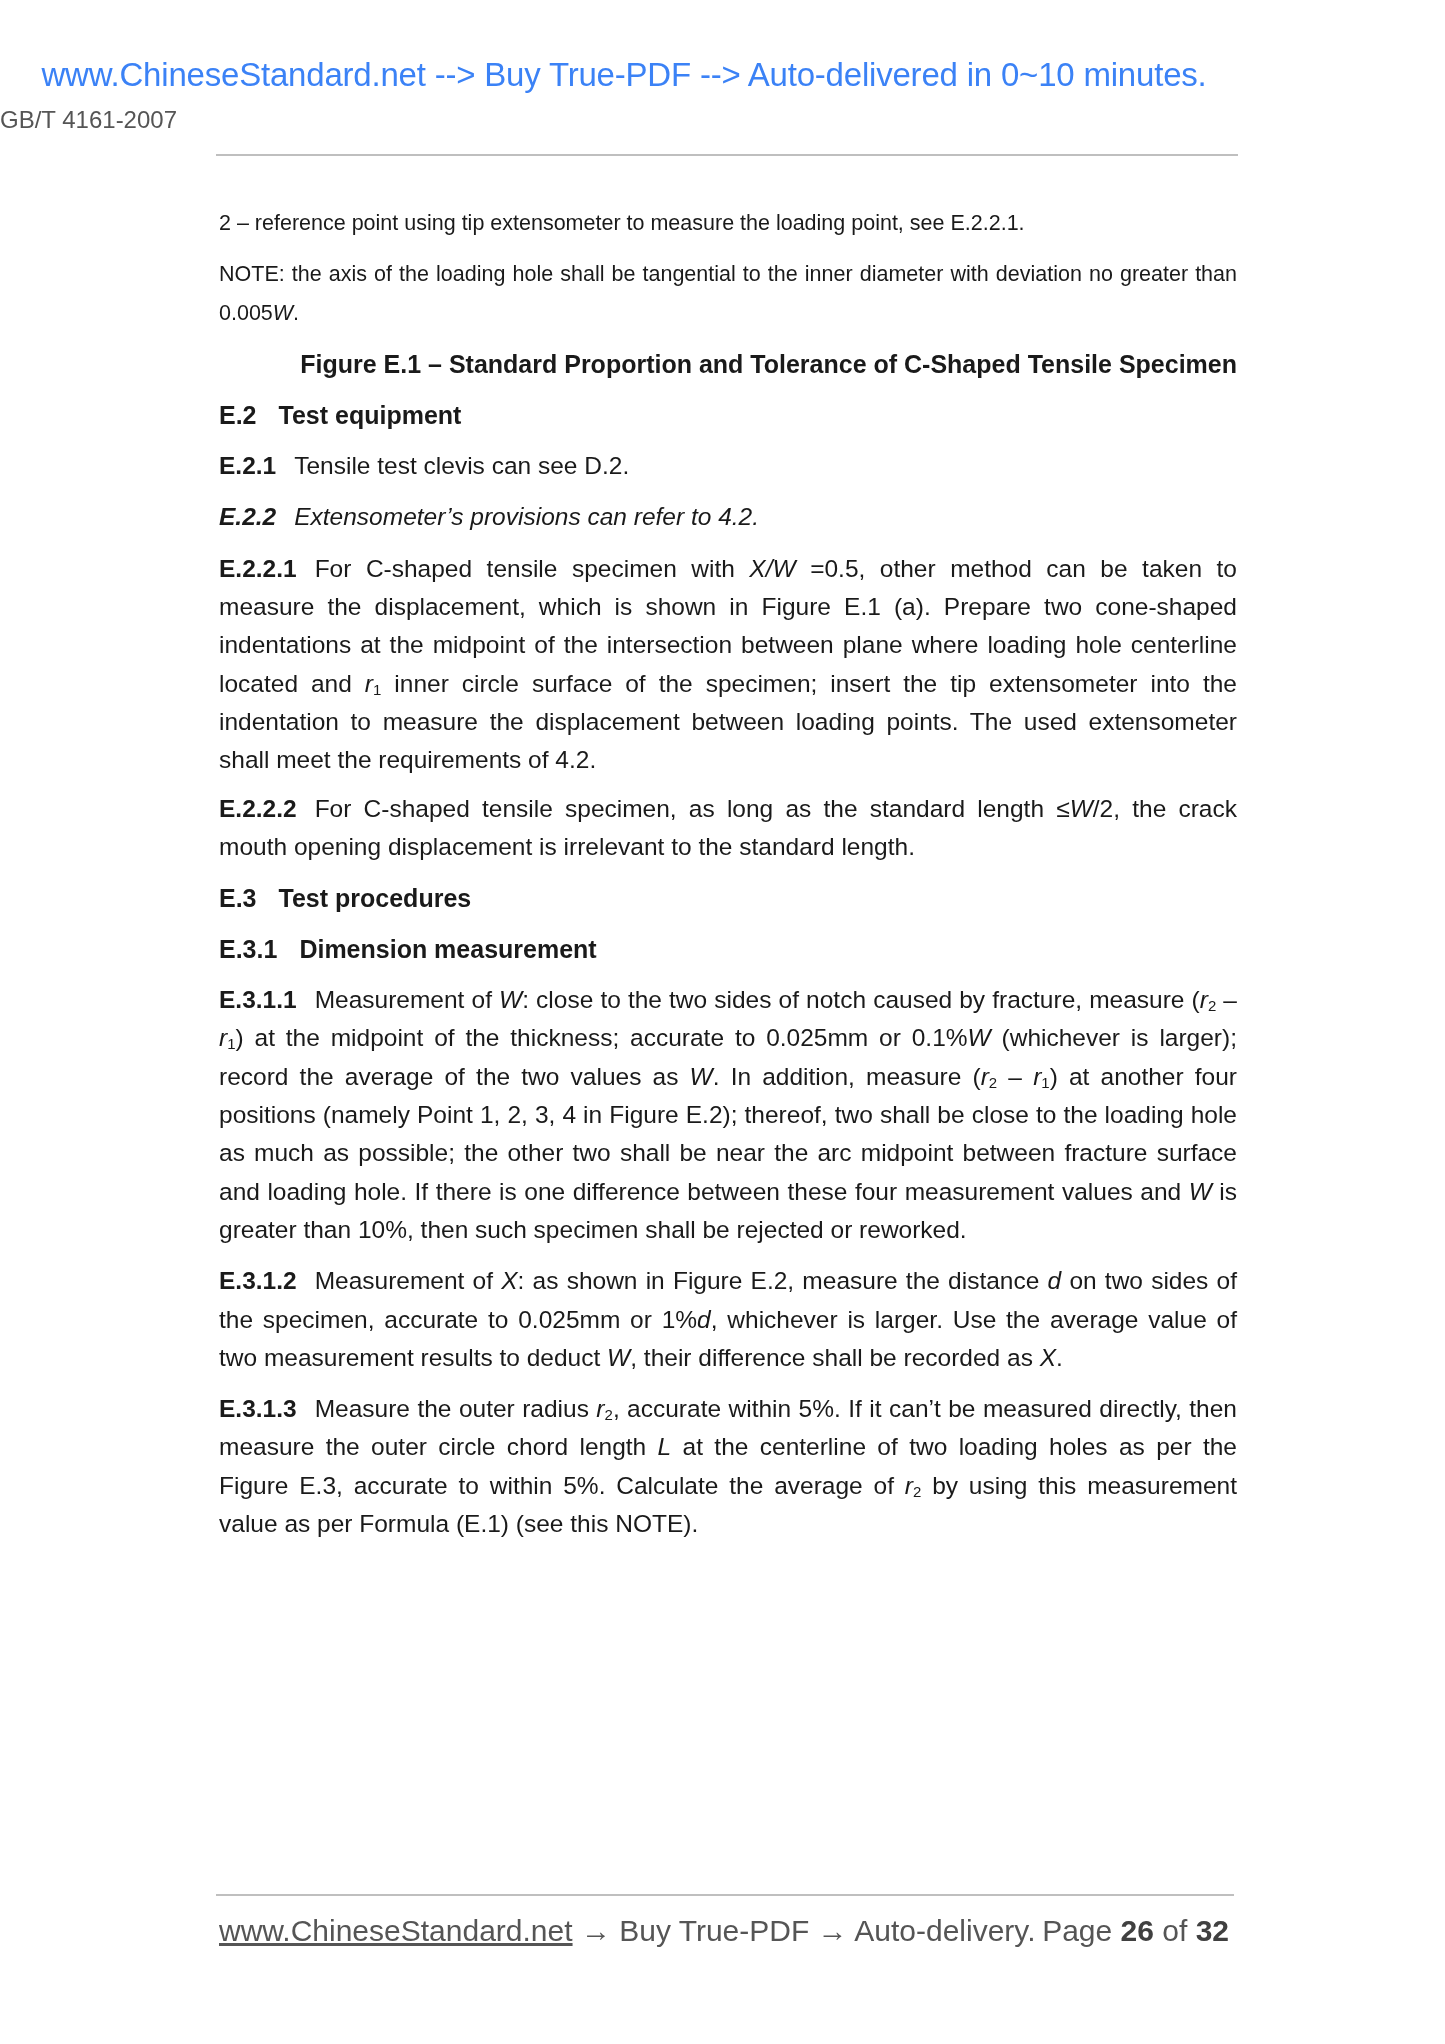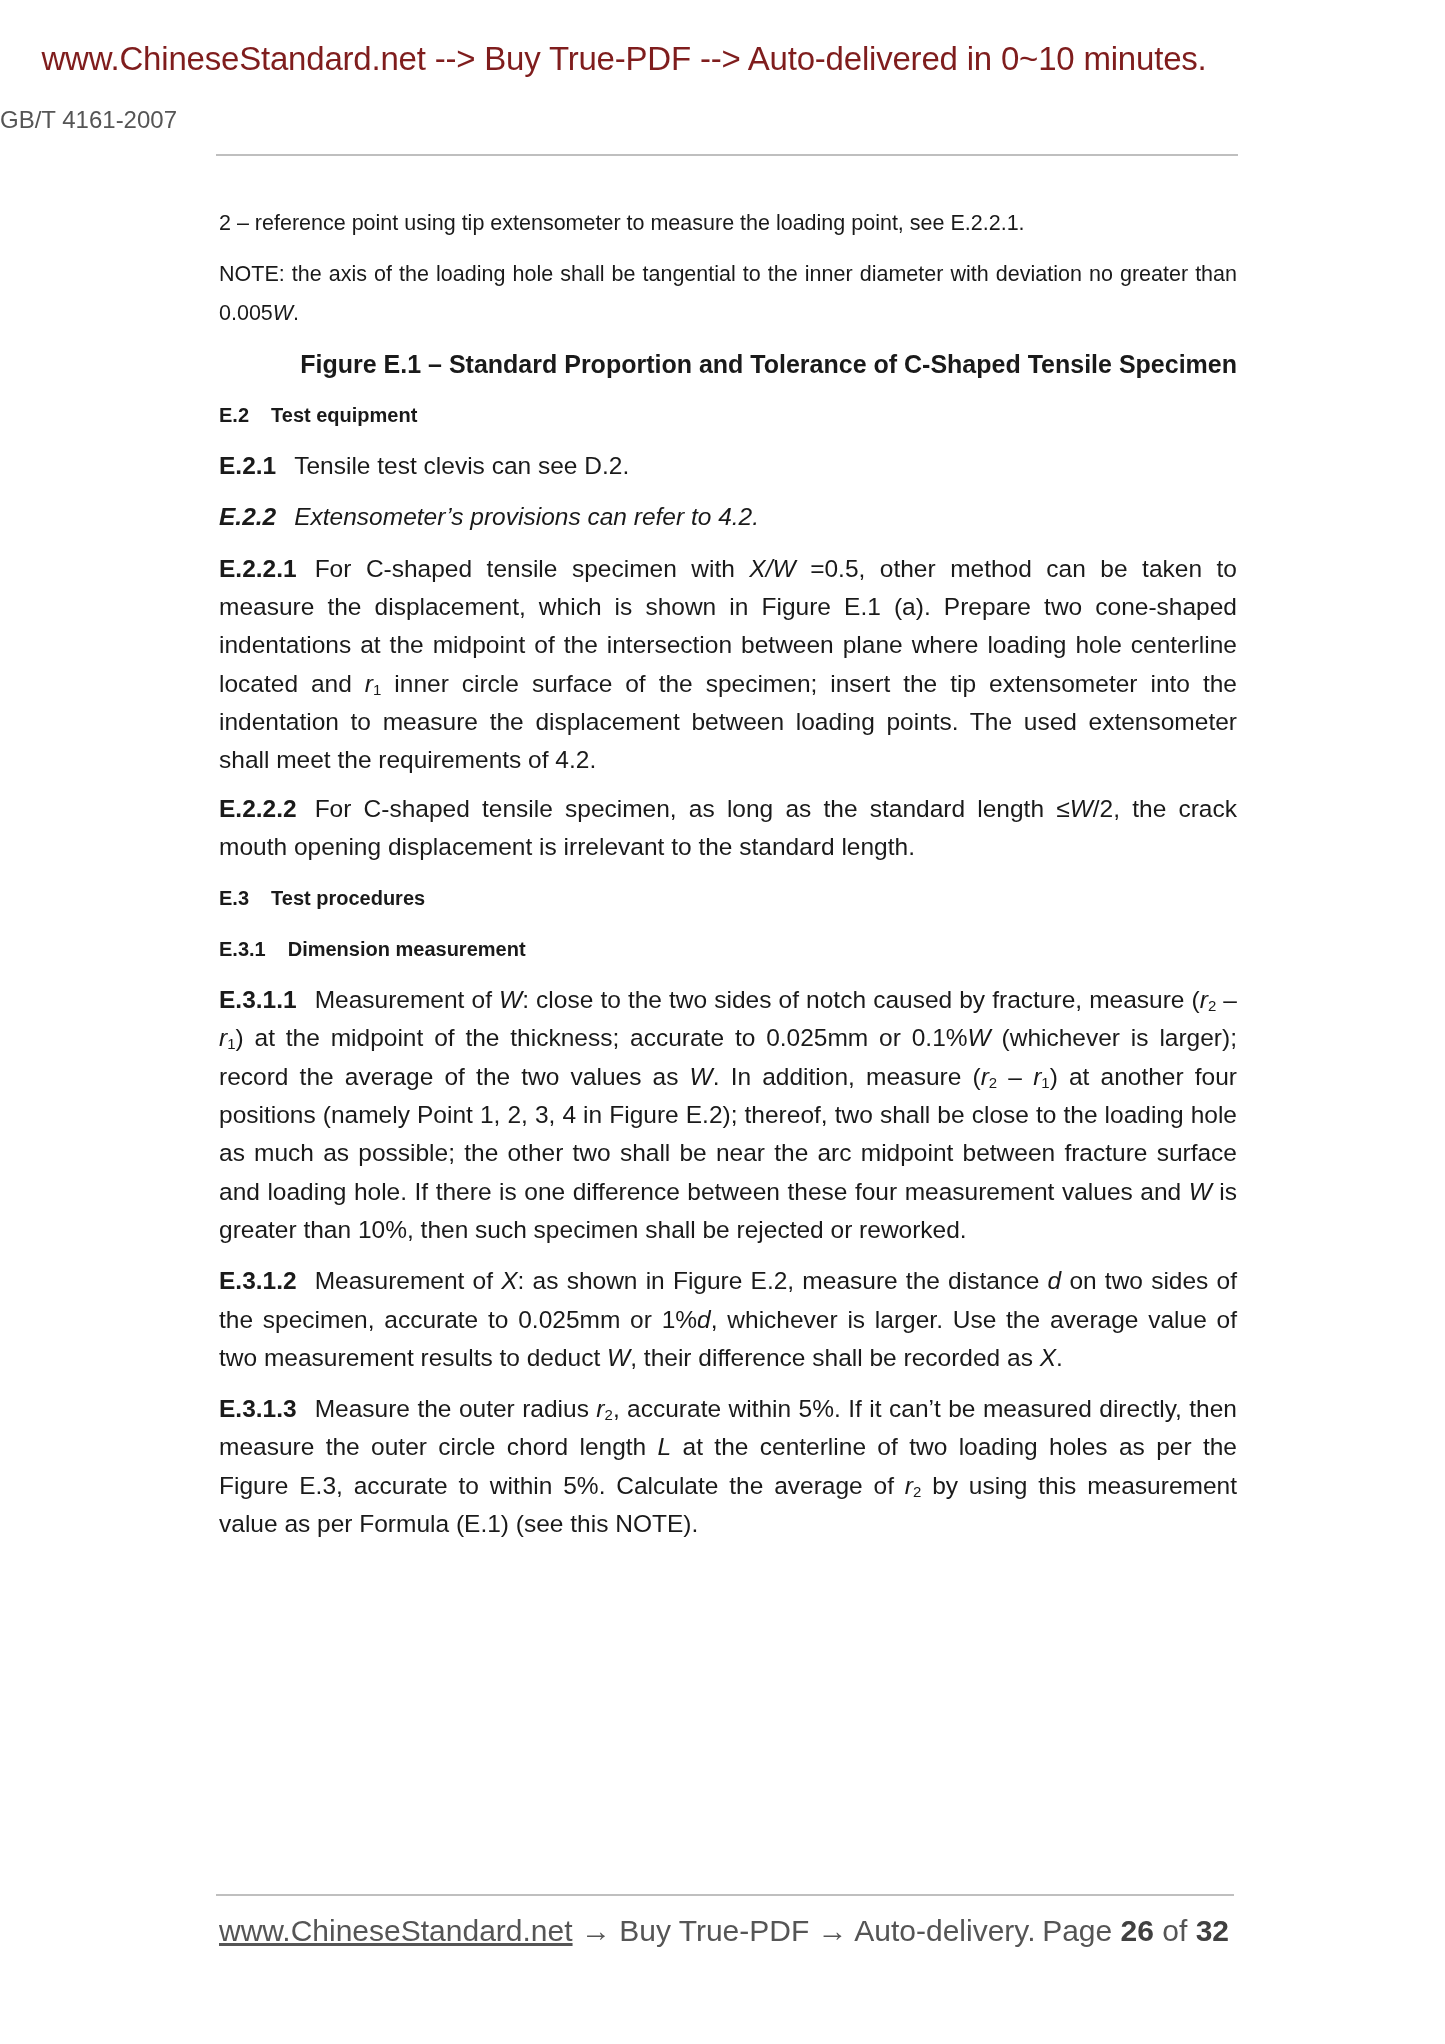--- a/index.html
+++ b/index.html
@@ -1,28 +1,28 @@
 <!DOCTYPE html>
 <html><head>
 <meta charset="utf-8">
 <style>
   html, body { margin: 0; padding: 0; background: #ffffff; }
   body { width: 1445px; height: 2044px; position: relative; overflow: hidden;
          font-family: "Liberation Sans", sans-serif; color: #1a1a1a; }
-  .hdr1 { position: absolute; top: 40px; left: 0; width: 1248px; text-align: center;
-          font-size: 33px; color: #7f1d1d; letter-spacing: -0.2px; }
+  .hdr1 { position: absolute; top: 56px; left: 0; width: 1248px; text-align: center;
+          font-size: 33px; color: #3b82f6; letter-spacing: -0.2px; }
   .hdr2 { position: absolute; top: 106px; left: 0; width: 1445px; 
           font-size: 24px; color: #555555; }
   .hdr-rule { position: absolute; top: 154px; left: 216px; width: 1022px; height: 0;
               border-top: 2px solid #bfbfbf; }
   .content { position: absolute; top: 204px; left: 219px; width: 1018px; }
   .p { font-size: 24.5px; line-height: 38.3px; margin: 0; text-align: justify; }
   .p.small { font-size: 21.5px; line-height: 38.3px; }
   .cap { font-weight: bold; text-align: center; font-size: 25px; }
-  .h { font-weight: bold; font-size: 20px; line-height: 38px; }
+  .h { font-weight: bold; font-size: 25px; line-height: 38px; }
   .num { font-weight: bold; margin-right: 18px; }
   .h .num { margin-right: 22px; }
   i { font-style: italic; }
   sub { font-size: 15px; vertical-align: -3px; line-height: 0; }
   .footer-rule { position: absolute; top: 1894px; left: 216px; width: 1018px;
                  border-top: 2px solid #bfbfbf; }
   .footer { position: absolute; top: 1914px; left: 219px; width: 1010px; font-size: 30px;
             color: #555555; display: flex; justify-content: space-between; }
   .footer a { color: #555555; text-decoration: underline; }
   .footer b { color: #404040; }

